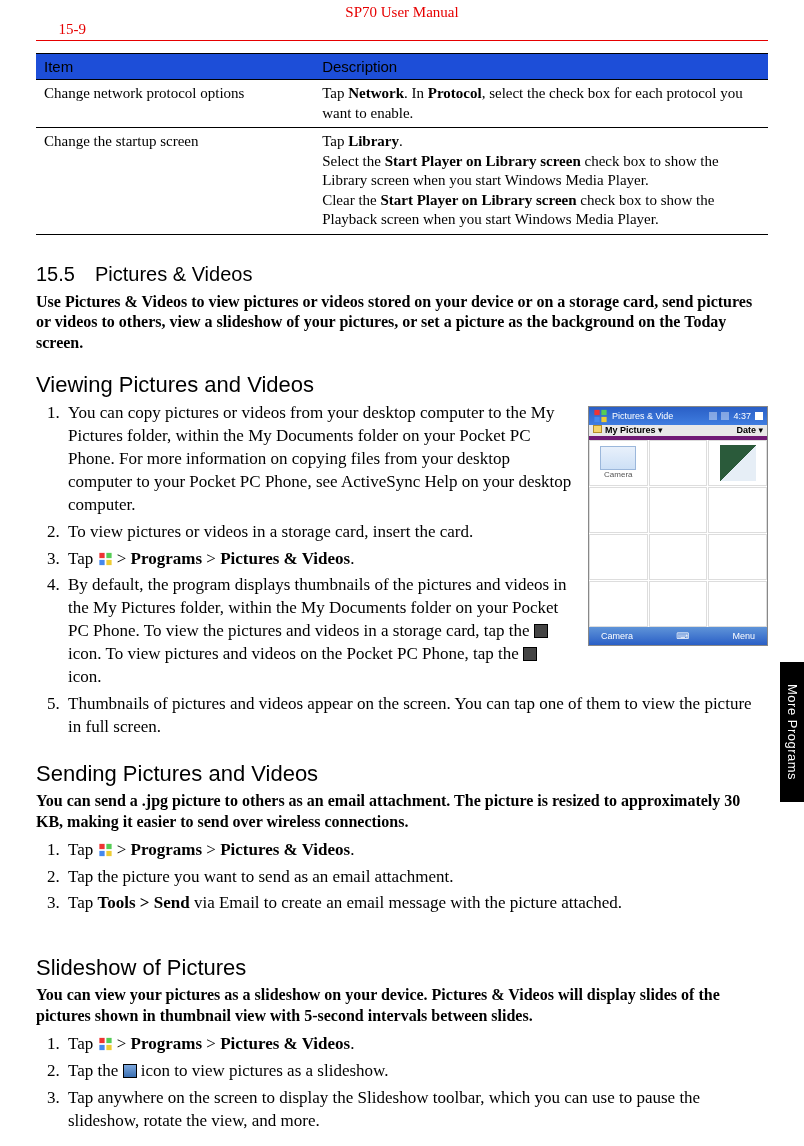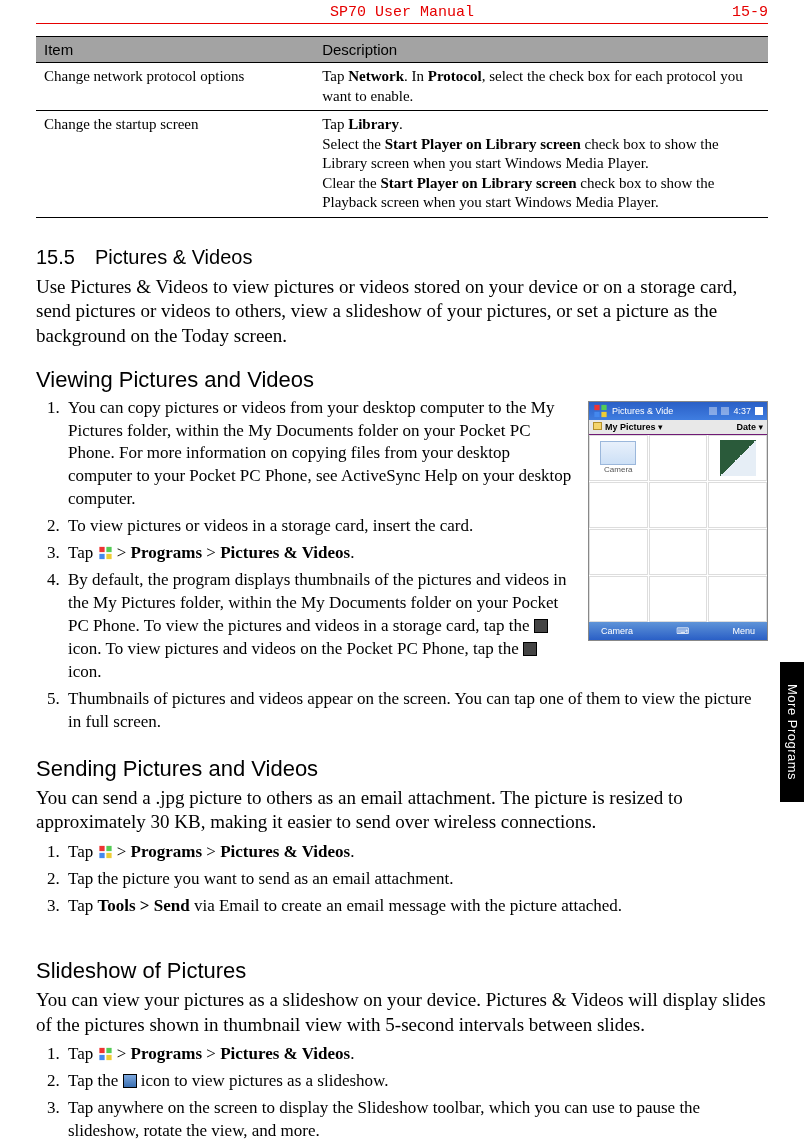--- a/index.html
+++ b/index.html
@@ -10,38 +10,39 @@
     color: #000;
     position: relative;
   }
   .page {
     padding: 0 36px 20px 36px;
   }
   .header-row {
     display: flex;
     justify-content: space-between;
     padding: 4px 0 2px 0;
-    font-family: Liberation Mono, monospace;
+    font-family: Liberation Serif, serif;
     font-size: 15px;
     color: #e60000;
+    flex-direction: column;
   }
   .header-title { flex: 1; text-align: center; }
   .header-page { width: 50px; text-align: right; }
   .header-underline {
     border-bottom: 1px solid #e60000;
     margin-bottom: 12px;
   }
   table.info-table {
     width: 100%;
     border-collapse: collapse;
     font-size: 15px;
     margin-bottom: 28px;
   }
   table.info-table th {
-    background: #a3a3a3;
+    background: #1d4ed8;
     font-family: Arial, Helvetica, sans-serif;
     font-weight: normal;
     text-align: left;
     padding: 4px 8px;
     border-top: 1px solid #000;
     border-bottom: 1px solid #000;
   }
   table.info-table td {
     padding: 4px 8px;
     border-bottom: 1px solid #000;
@@ -54,23 +55,24 @@
     font-weight: normal;
     margin: 10px 0 6px 0;
   }
   h3.subsection-title {
     font-family: Arial, Helvetica, sans-serif;
     font-size: 22px;
     font-weight: normal;
     margin: 18px 0 4px 0;
   }
   p.body, .body {
-    font-size: 19px;
+    font-size: 16px;
     line-height: 1.3;
     margin-bottom: 6px;
+    font-weight: bold;
   }
   ol.steps {
     font-size: 17px;
     line-height: 1.35;
     list-style: decimal;
     padding-left: 28px;
   }
   ol.steps li {
     margin-bottom: 4px;
     padding-left: 4px;
@@ -113,21 +115,21 @@
     padding: 0 4px;
     gap: 4px;
   }
   .shot-titlebar .sp { flex: 1; }
   .shot-titlebar .tb-icon {
     width: 8px; height: 8px; background: rgba(255,255,255,0.4);
   }
   .shot-toolbar {
     height: 15px;
     background: #e8e8e8;
-    border-bottom: 1px solid #701a75;
+    border-bottom: 4px solid #701a75;
     display: flex;
     align-items: center;
     justify-content: space-between;
     padding: 0 4px;
     color: #000;
   }
   .shot-grid {
     flex: 1;
     display: grid;
     grid-template-columns: repeat(3, 1fr);

